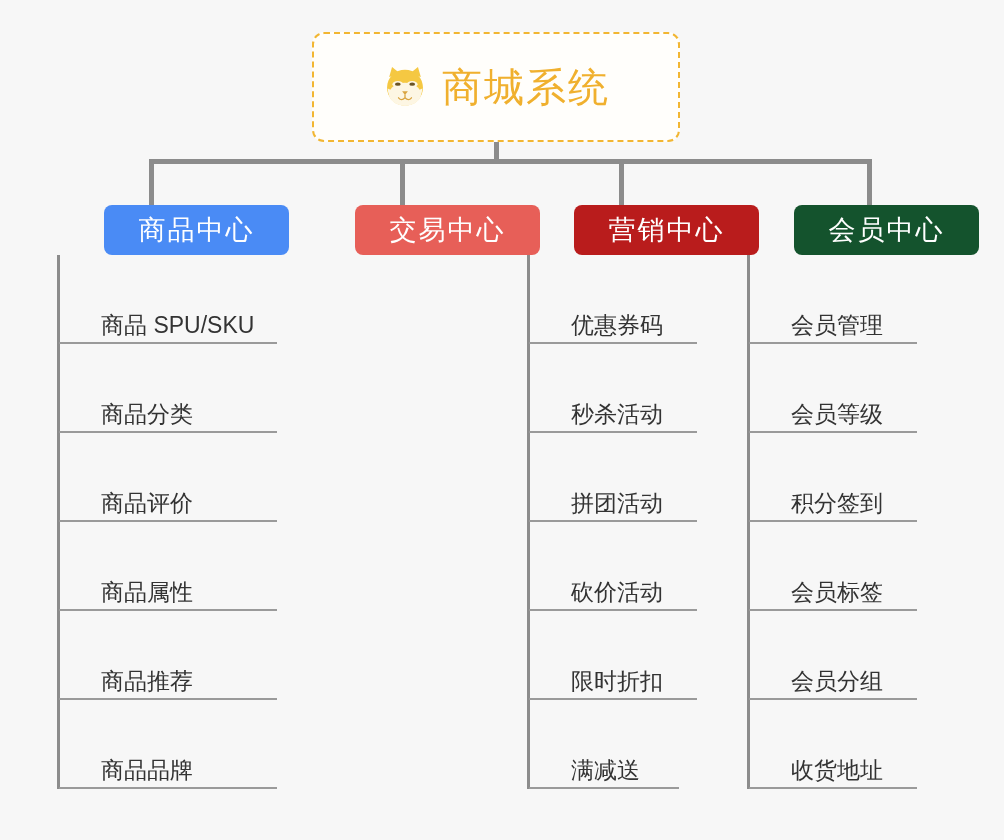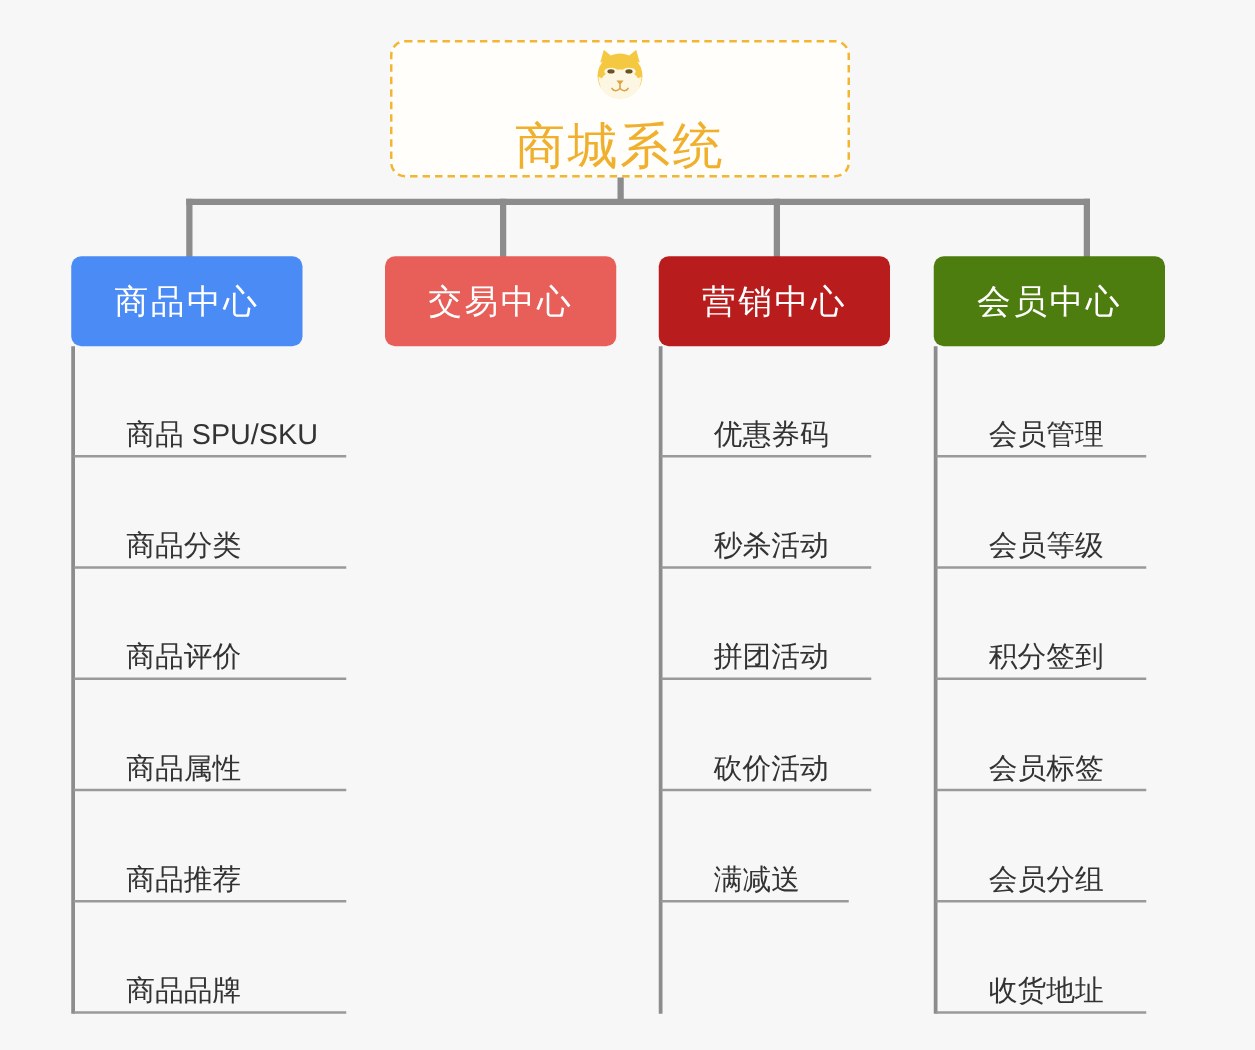--- a/index.html
+++ b/index.html
@@ -29,21 +29,20 @@
     width: 368px;
     height: 110px;
     box-sizing: border-box;
     background: #fffefb;
     border: 2px dashed #f2b632;
     border-radius: 12px;
     display: flex;
     align-items: center;
     justify-content: center;
     gap: 14px;
-    flex-direction: column;
   }
   .root-emoji {
     font-size: 40px;
     line-height: 1;
     width: 46px;
     height: 46px;
     position: relative;
     flex: none;
   }
   .root-title {
@@ -78,29 +77,30 @@
     height: 48px;
     background: #8c8c8c;
   }
 
   
   .column {
     position: absolute;
     top: 205px;
   }
   .cat-box {
-    height: 72px;
+    height: 50px;
     border-radius: 8px;
     display: flex;
     align-items: center;
     justify-content: center;
     color: #ffffff;
     font-size: 27px;
     letter-spacing: 2px;
     box-sizing: border-box;
+    margin-left: 47px;
   }
 
   
   .leaf-wrap {
     position: relative;
     margin-top: 0;
     padding-left: 2px;
   }
   .spine {
     position: absolute;
@@ -201,28 +201,31 @@
         </div>
       <div class="leaf" style="width:168px;height:89px">
           <span class="leaf-label">秒杀活动</span>
         </div>
       <div class="leaf" style="width:168px;height:89px">
           <span class="leaf-label">拼团活动</span>
         </div>
       <div class="leaf" style="width:168px;height:89px">
           <span class="leaf-label">砍价活动</span>
         </div>
+      <div class="leaf" style="width:168px;height:89px">
+          <span class="leaf-label">限时折扣</span>
+        </div>
       <div class="leaf" style="width:150px;height:89px">
           <span class="leaf-label">满减送</span>
         </div>
     </div>
   </div>
 
   <div class="column" style="left:747px">
-    <div class="cat-box" style="width:185px;background:#4d7c0f">会员中心</div>
+    <div class="cat-box" style="width:185px;background:#14532d">会员中心</div>
     <div class="leaf-wrap">
       <div class="spine" style="height:534px"></div>
       <div class="leaf" style="width:168px;height:89px">
           <span class="leaf-label">会员管理</span>
         </div>
       <div class="leaf" style="width:168px;height:89px">
           <span class="leaf-label">会员等级</span>
         </div>
       <div class="leaf" style="width:168px;height:89px">
           <span class="leaf-label">积分签到</span>

